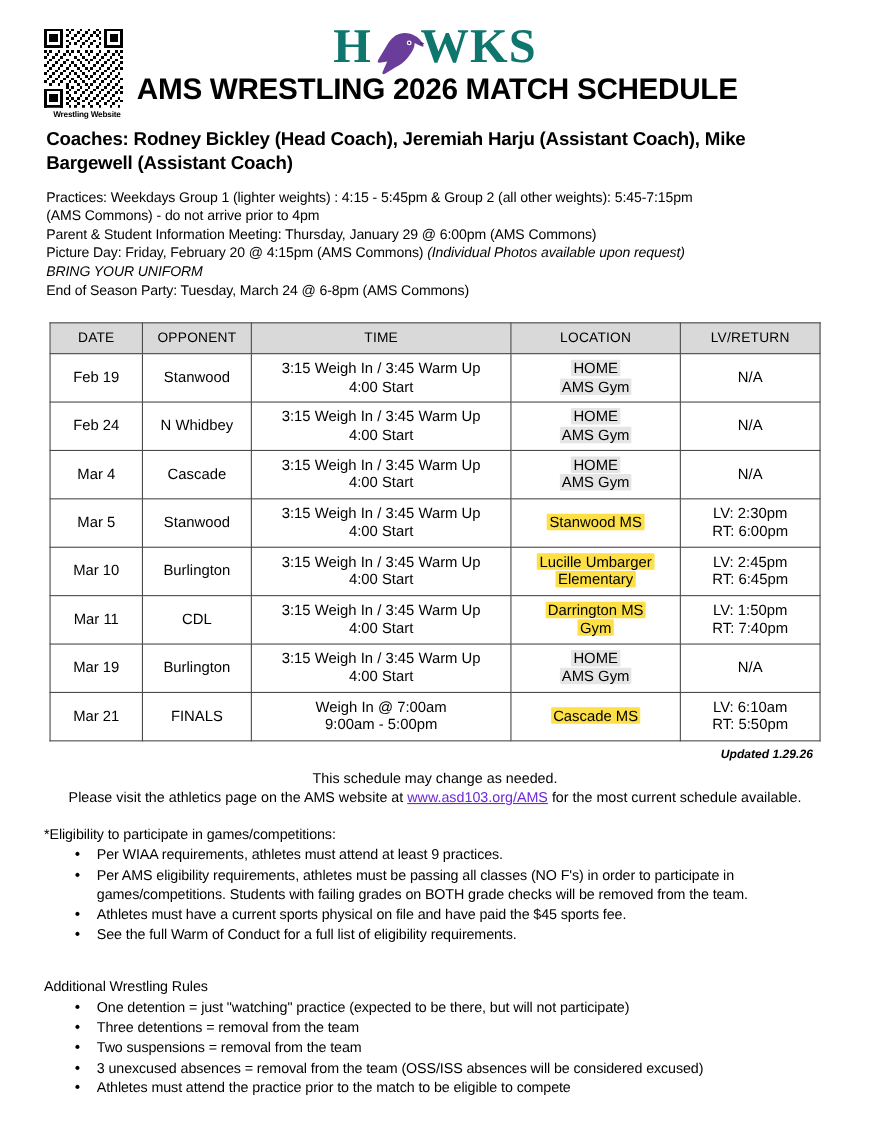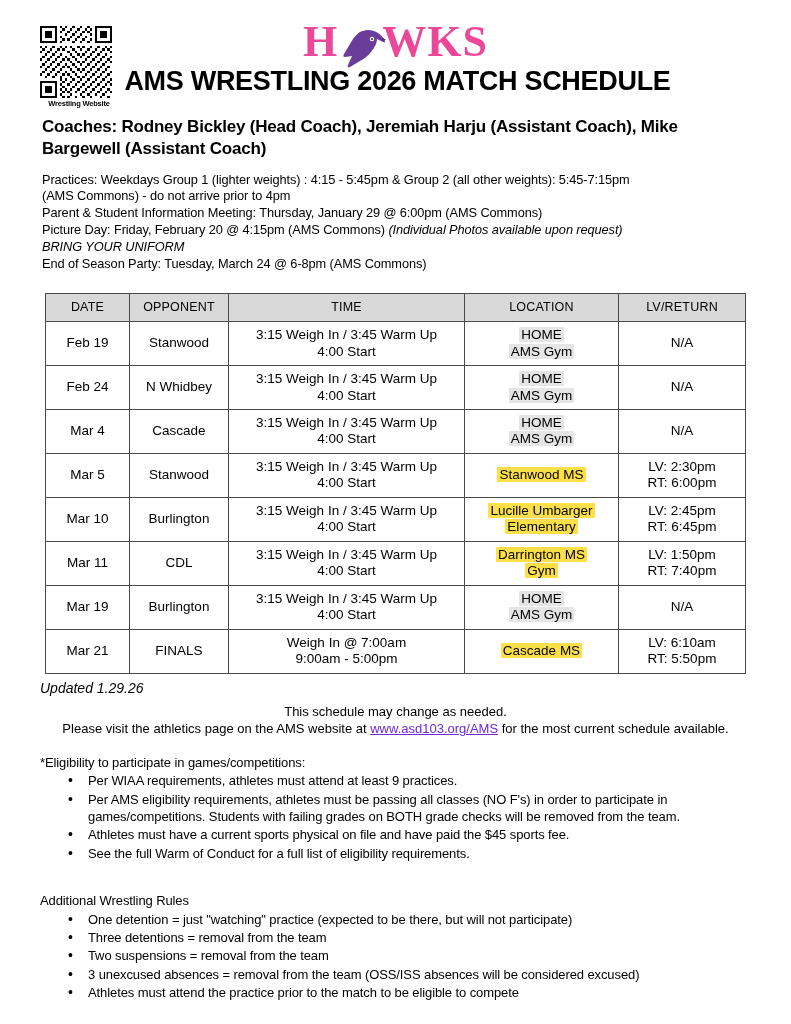--- a/index.html
+++ b/index.html
@@ -51,21 +51,21 @@
     justify-content: center;
     align-items: flex-start;
   }
   .logo {
     position: relative;
     font-family: "Liberation Serif", serif;
     font-size: 44px;
     font-weight: bold;
     letter-spacing: 1px;
     line-height: 1;
-    color: #ec4899;
+    color: #0f766e;
     white-space: nowrap;
   }
   .hawk-slot {
     display: inline-block;
     position: relative;
     width: 44px;
     vertical-align: baseline;
   }
   .hawk-svg {
     position: absolute;
@@ -136,24 +136,24 @@
 
   mark.hl {
     padding: 0 2px;
     border-radius: 1px;
   }
   mark.hl-green { background: #e5e5e5; }
   mark.hl-yellow { background: #fde047; }
 
   
   .updated {
-    text-align: left;
-    font-size: 14px;
+    text-align: right;
+    font-size: 11px;
     font-style: italic;
-    font-weight: normal;
+    font-weight: bold;
     margin: 6px 12px 0 0;
   }
   .notice {
     text-align: center;
     font-size: 13px;
     line-height: 1.35;
     margin-top: 7px;
   }
   .notice a {
     color: #6d28d9;

